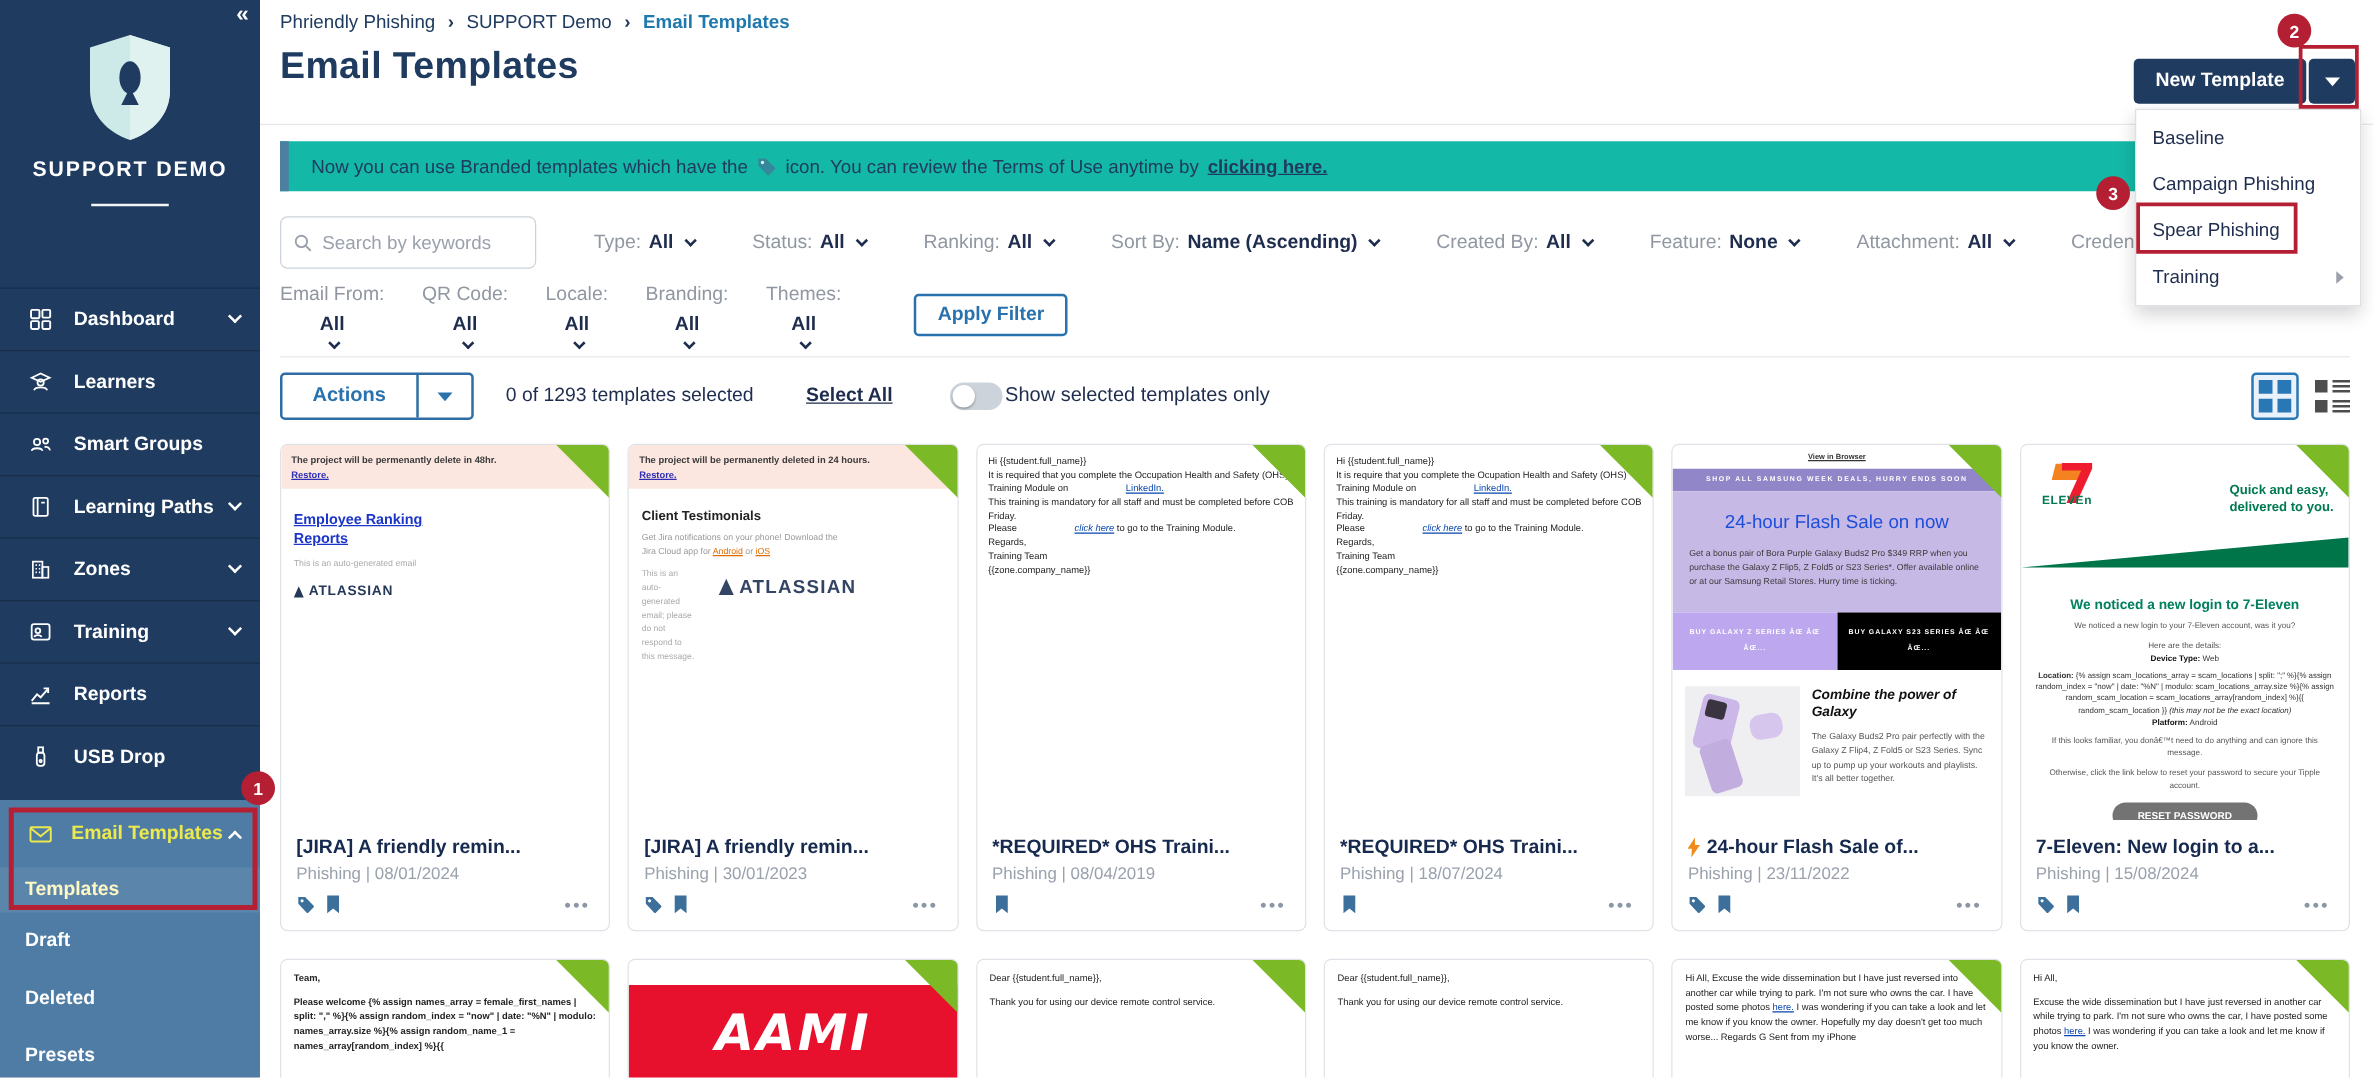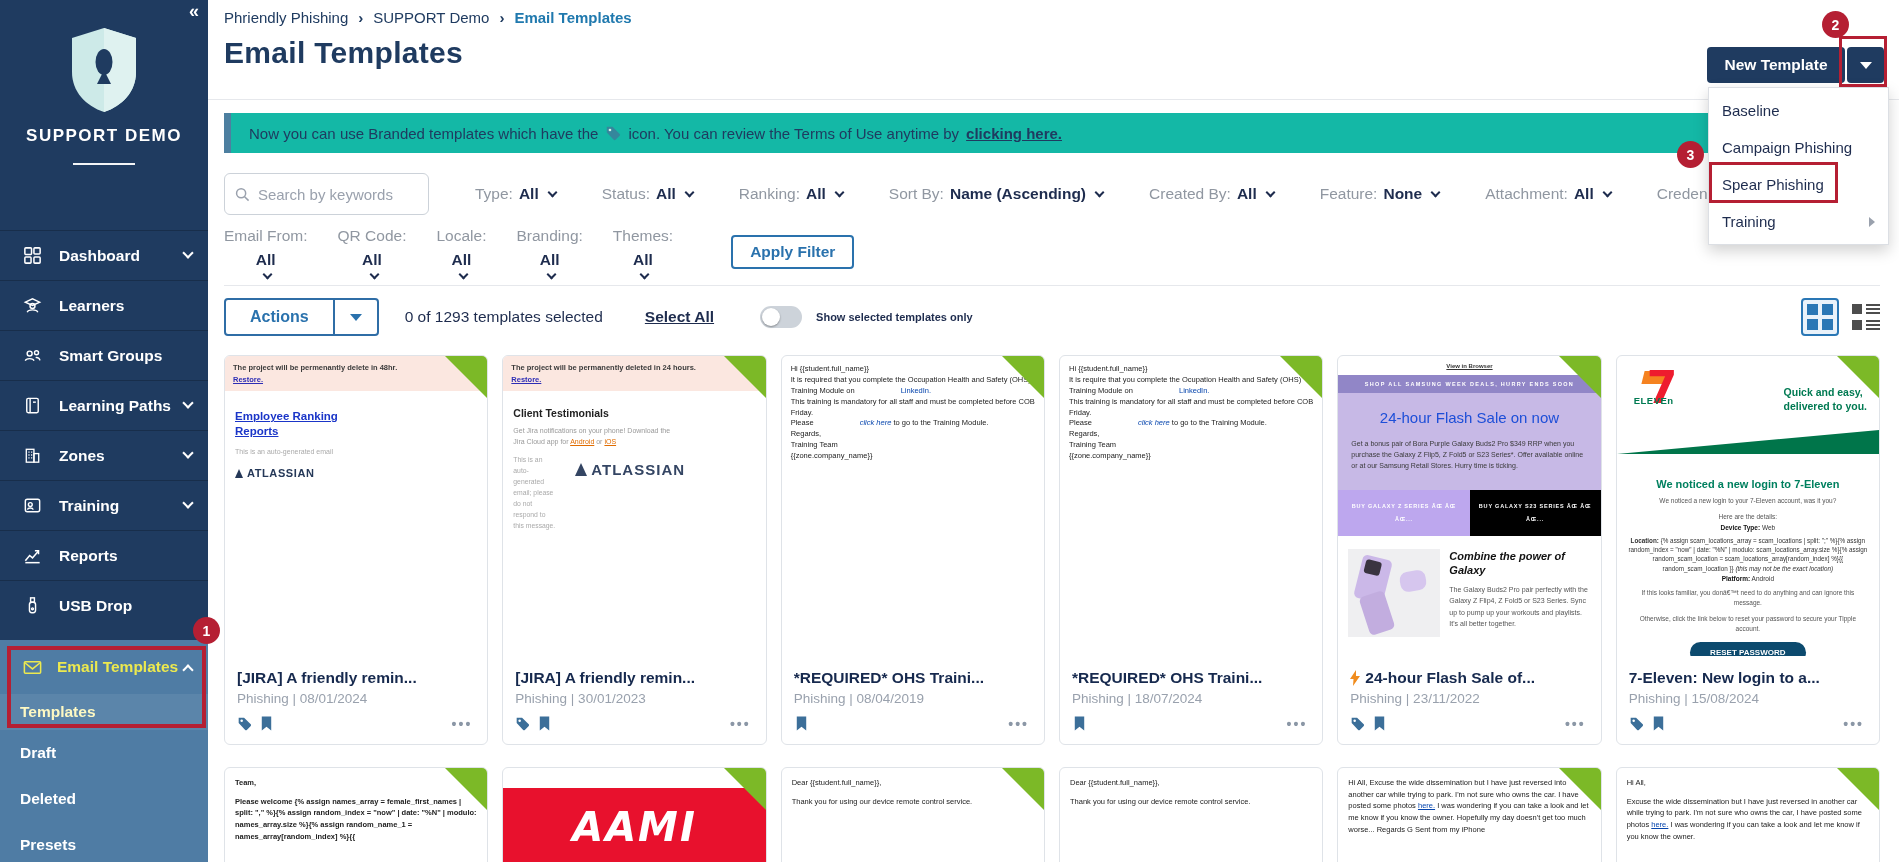--- a/index.html
+++ b/index.html
@@ -51,21 +51,21 @@
 
   .toolbar { position:absolute; left:224px; top:296px; width:1656px; height:42px; display:flex; align-items:center; z-index:5; }
   .actions { display:flex; align-items:stretch; border:2px solid #2f6da6; border-radius:4px; height:38px; color:#2a72ad; font-weight:700; font-size:16px; background:#fff; cursor:pointer; }
   .a-main { padding:0 24px; display:flex; align-items:center; }
   .a-arrow { border-left:2px solid #2f6da6; width:44px; display:flex; align-items:center; justify-content:center; }
   .tri-dn { width:0; height:0; border-left:6px solid transparent; border-right:6px solid transparent; border-top:7px solid #2a72ad; }
   .sel-status { margin-left:26px; font-size:15.5px; color:#1e2c4e; }
   .select-all { margin-left:42px; font-size:15.5px; font-weight:700; color:#1e2c4e; text-decoration:underline; cursor:pointer; }
   .toggle { margin-left:46px; width:42px; height:22px; border-radius:11px; background:#cdd3da; position:relative; flex:none; cursor:pointer; }
   .knob { position:absolute; left:2px; top:2px; width:18px; height:18px; border-radius:50%; background:#fff; box-shadow:0 1px 2px rgba(0,0,0,.35); }
-  .show-sel { margin-left:14px; font-size:11px; color:#1e2c4e;font-weight:bold; }
+  .show-sel { margin-left:2px; font-size:16px; color:#1e2c4e; }
   .view-btns { margin-left:auto; display:flex; align-items:center; gap:13px; }
   .grid-btn { width:38px; height:38px; border:2px solid #2a77b5; background:#e9f2fa; border-radius:4px; display:grid; grid-template-columns:11px 11px; grid-template-rows:11px 11px; gap:4px; align-content:center; justify-content:center; cursor:pointer; }
   .grid-btn span { background:#2a77b5; }
   .list-btn { display:flex; flex-direction:column; gap:6px; cursor:pointer; }
   .list-row { display:flex; gap:4px; align-items:center; }
   .list-sq { width:10px; height:10px; background:#4d4d4d; }
   .list-ln { display:flex; flex-direction:column; gap:2px; }
   .list-ln i { display:block; width:14px; height:2px; background:#4d4d4d; }
 
   
@@ -87,21 +87,21 @@
   .atl-mark { width:0; height:0; border-left:4px solid transparent; border-right:4px solid transparent; border-bottom:9px solid #253858; }
   .atl.big { font-size:15px; color:#344563; letter-spacing:1px; margin-top:6px; }
   .atl.big .atl-mark { border-left-width:6px; border-right-width:6px; border-bottom-width:13px; border-bottom-color:#344563; }
   .jira2-h { margin:16px 10px 0; font-weight:700; font-size:10.5px; color:#222; }
   .jira2-sub { margin:7px 10px 0; color:#999; font-size:7px; width:160px; line-height:1.5; }
   .jira2-sub a { color:#e06c00; text-decoration:underline; cursor:pointer; }
   .jira2-row { display:flex; margin:8px 10px 0; gap:10px; align-items:flex-start; }
   .jira2-side { width:42px; color:#aaa; font-size:6.8px; line-height:1.6; flex:none; }
 
   .ohs { padding:8px 9px; font-size:7.5px; line-height:1.45; color:#222; }
-  .ohs a { color:#0645ad; cursor:pointer;padding-left:44px; }
+  .ohs a { color:#0645ad; text-decoration:underline; cursor:pointer;padding-left:44px; }
   .ohs .ch { font-style:italic; }
 
   .sam-vib { text-align:center; font-size:6px; margin-top:7px; }
   .sam-vib span { text-decoration:underline; font-weight:700; color:#333; cursor:pointer; }
   .sam-top { background:#9186c7; color:#fff; font-size:5.5px; letter-spacing:1.3px; text-align:center; padding:6px 4px; font-weight:700; margin-top:6px; }
   .sam-hero { background:#c7b9e6; padding:16px 13px 18px; }
   .sam-h1 { font-size:15px; color:#1d4ed8; font-weight:500; text-align:center; }
   .sam-body { font-size:7px; color:#3a3a3a; margin-top:13px; line-height:1.55; }
   .sam-btns { display:flex; }
   .sam-b1, .sam-b2 { flex:1; font-size:5.5px; font-weight:700; color:#fff; letter-spacing:.8px; text-align:center; padding:10px 8px; line-height:2.4; cursor:pointer; }
@@ -121,21 +121,21 @@
   .sev-or { position:absolute; left:10px; top:1px; width:28px; height:13px; background:#f58220; transform:skewX(-14deg); }
   .sev-7 { position:absolute; left:14px; top:-8px; font-size:44px; font-weight:900; color:#ee1c2e; font-family:"DejaVu Sans",sans-serif; }
   .sev-el { position:absolute; left:1px; top:25px; font-size:9.5px; font-weight:800; color:#007a52; letter-spacing:.5px; }
   .sev-tag { margin-left:auto; margin-top:16px; color:#007a52; font-weight:800; font-size:10.5px; line-height:1.3; text-align:left; }
   .sev-band { width:0; height:0; border-bottom:24px solid #00754a; border-left:262px solid transparent; margin-top:2px; }
   .sev-h1 { text-align:center; color:#00805f; font-weight:800; font-size:11px; margin-top:24px; }
   .sev-s { text-align:center; font-size:6.5px; color:#555; margin-top:6px; padding:0 12px; line-height:1.5; }
   .sev-d { text-align:center; font-size:6.5px; color:#333; margin-top:2px; }
   .sev-d b { color:#111; }
   .sev-loc { text-align:center; font-size:6.3px; color:#333; margin-top:5px; padding:0 7px; line-height:1.5; }
-  .sev-btn { margin:9px auto 0; background:#0c4a6e; color:#fff; font-weight:800; font-size:8px; padding:6px 20px; border-radius:12px; width:max-content; cursor:pointer; }
+  .sev-btn { margin:9px auto 0; background:#737373; color:#fff; font-weight:800; font-size:8px; padding:6px 20px; border-radius:12px; width:max-content; cursor:pointer; }
 
   .r2-text { padding:9px 10px; font-size:7.5px; line-height:1.55; color:#222; }
   .r2-text.bold { font-weight:700; }
   .r2-text a { color:#0645ad; text-decoration:underline; cursor:pointer; }
   .r2-text .gap { display:block; height:7px; }
   .aami-wrap { margin-top:20px; height:78px; background:#e8112d; display:flex; align-items:center; justify-content:center; }
   .aami-wrap span { color:#fff; font-weight:900; font-size:40px; font-style:italic; letter-spacing:2px; font-family:"DejaVu Sans",sans-serif; }
 
   
   .newtpl { position:absolute; left:1707px; top:47px; width:138px; height:36px; background:#1f3b60; color:#fff; font-weight:700; font-size:15.5px; border-radius:4px; display:flex; align-items:center; justify-content:center; z-index:30; cursor:pointer; }

